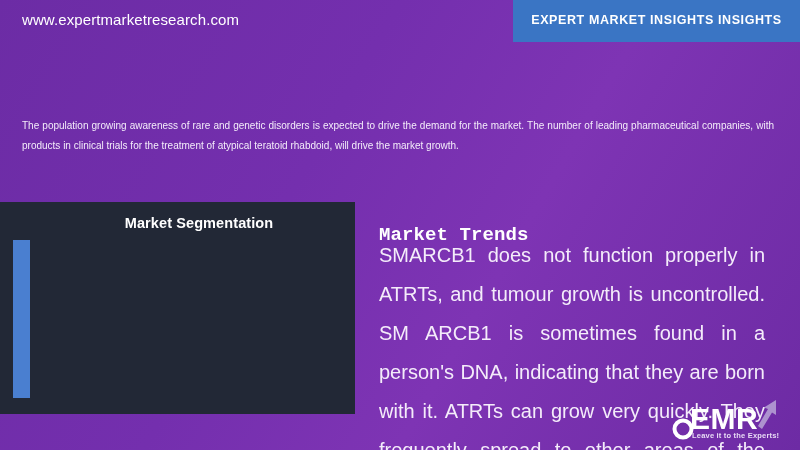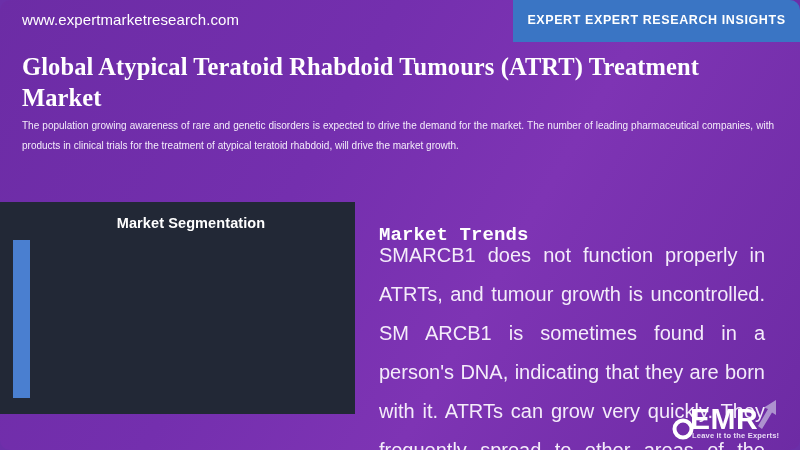--- a/index.html
+++ b/index.html
@@ -13,21 +13,20 @@
     font-family: "Liberation Sans", sans-serif;
     background: #6b2fa8;
   }
 
   #infographic {
     position: relative;
     width: 800px;
     height: 450px;
     background: linear-gradient(120deg, #6c2ca5 0%, #742fae 38%, #7e34b4 62%, #6d2ba4 100%);
     overflow: hidden;
-    border-radius: 10px;
   }
 
   
   .topbar {
     position: absolute;
     left: 0; top: 0;
     width: 800px;
     height: 42px;
   }
   .site-url {
@@ -98,20 +97,21 @@
   .seg-title {
     position: absolute;
     left: 0;
     top: 13px;
     width: 382px;
     text-align: center;
     font-size: 14.5px;
     font-weight: bold;
     color: #ffffff;
     letter-spacing: 0.1px;
+    padding-left: 8px;
   }
   .seg-axis {
     position: absolute;
     left: 13px;
     top: 38px;
     width: 17px;
     height: 158px;
     background: #4a7fd0;
   }
   .seg-rows {
@@ -169,25 +169,24 @@
   .emr-logo svg { display: block; }
 </style>
 </head>
 <body>
 
 <div id="infographic">
 
   <div class="topbar">
     <div class="site-url">www.expertmarketresearch.com</div>
     <div class="insights-band">
-      <div class="insights-label">EXPERT EXPERT RESEARCH INSIGHTS</div>
+      <div class="insights-label">EXPERT MARKET INSIGHTS INSIGHTS</div>
     </div>
   </div>
 
-  <div class="main-title">Global Atypical Teratoid Rhabdoid Tumours (ATRT) Treatment Market</div>
 
   <div class="intro-text">The population growing awareness of rare and genetic disorders is expected to drive the demand for the market. The number of leading pharmaceutical companies, with products in clinical trials for the treatment of atypical teratoid rhabdoid, will drive the market growth.</div>
 
   <div class="seg-panel">
     <div class="seg-title">Market Segmentation</div>
     <div class="seg-axis"></div>
 
     <div class="seg-rows">
 
       <div class="seg-row row1">

